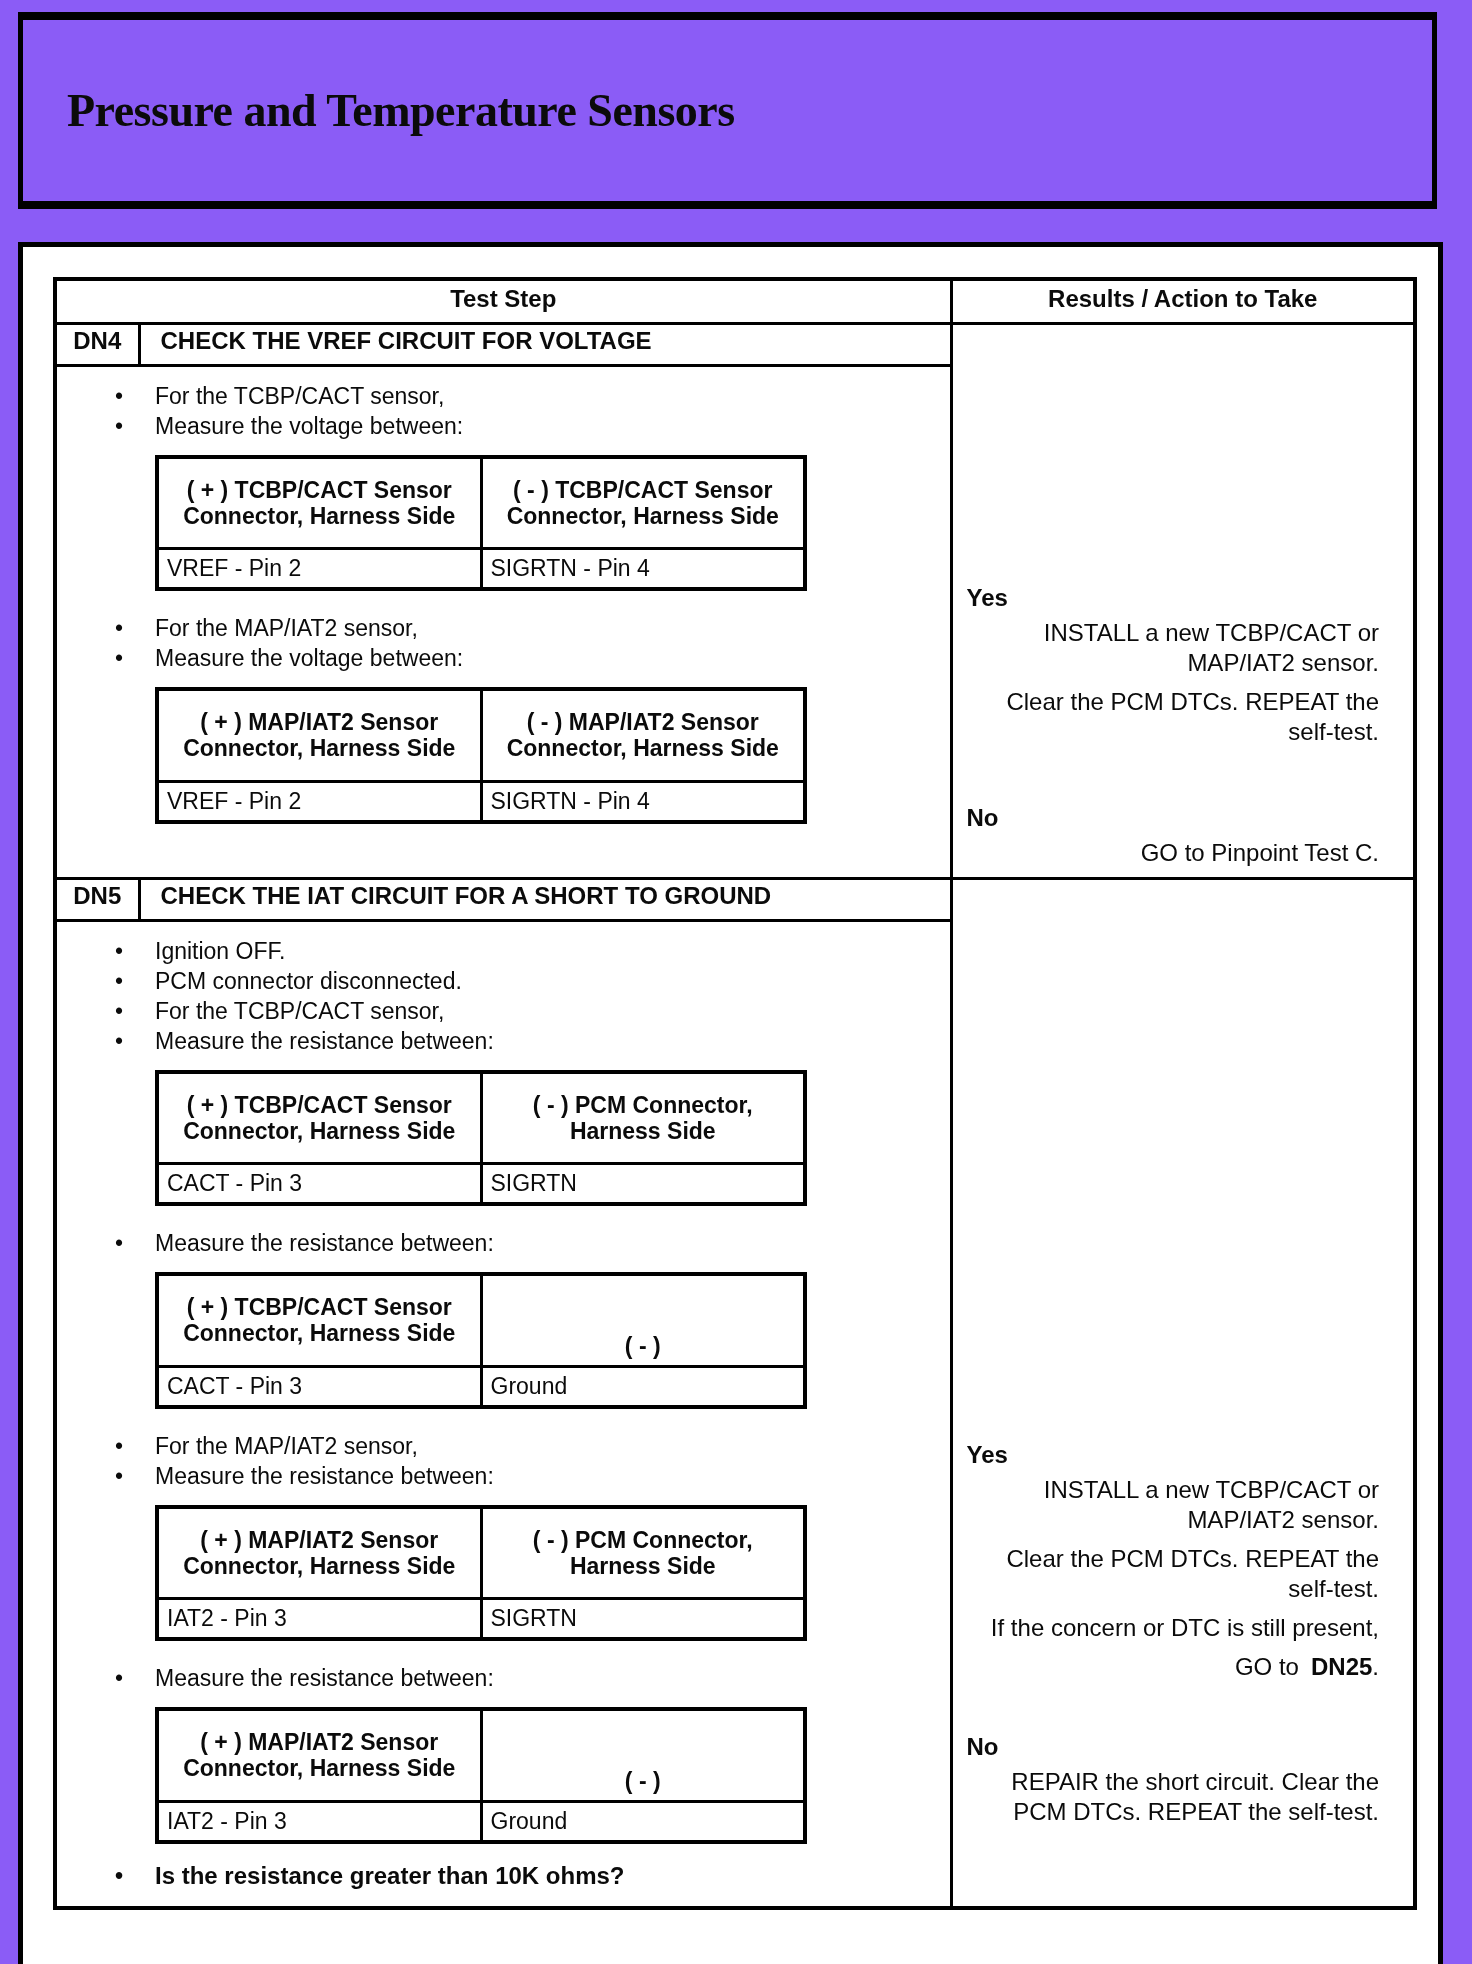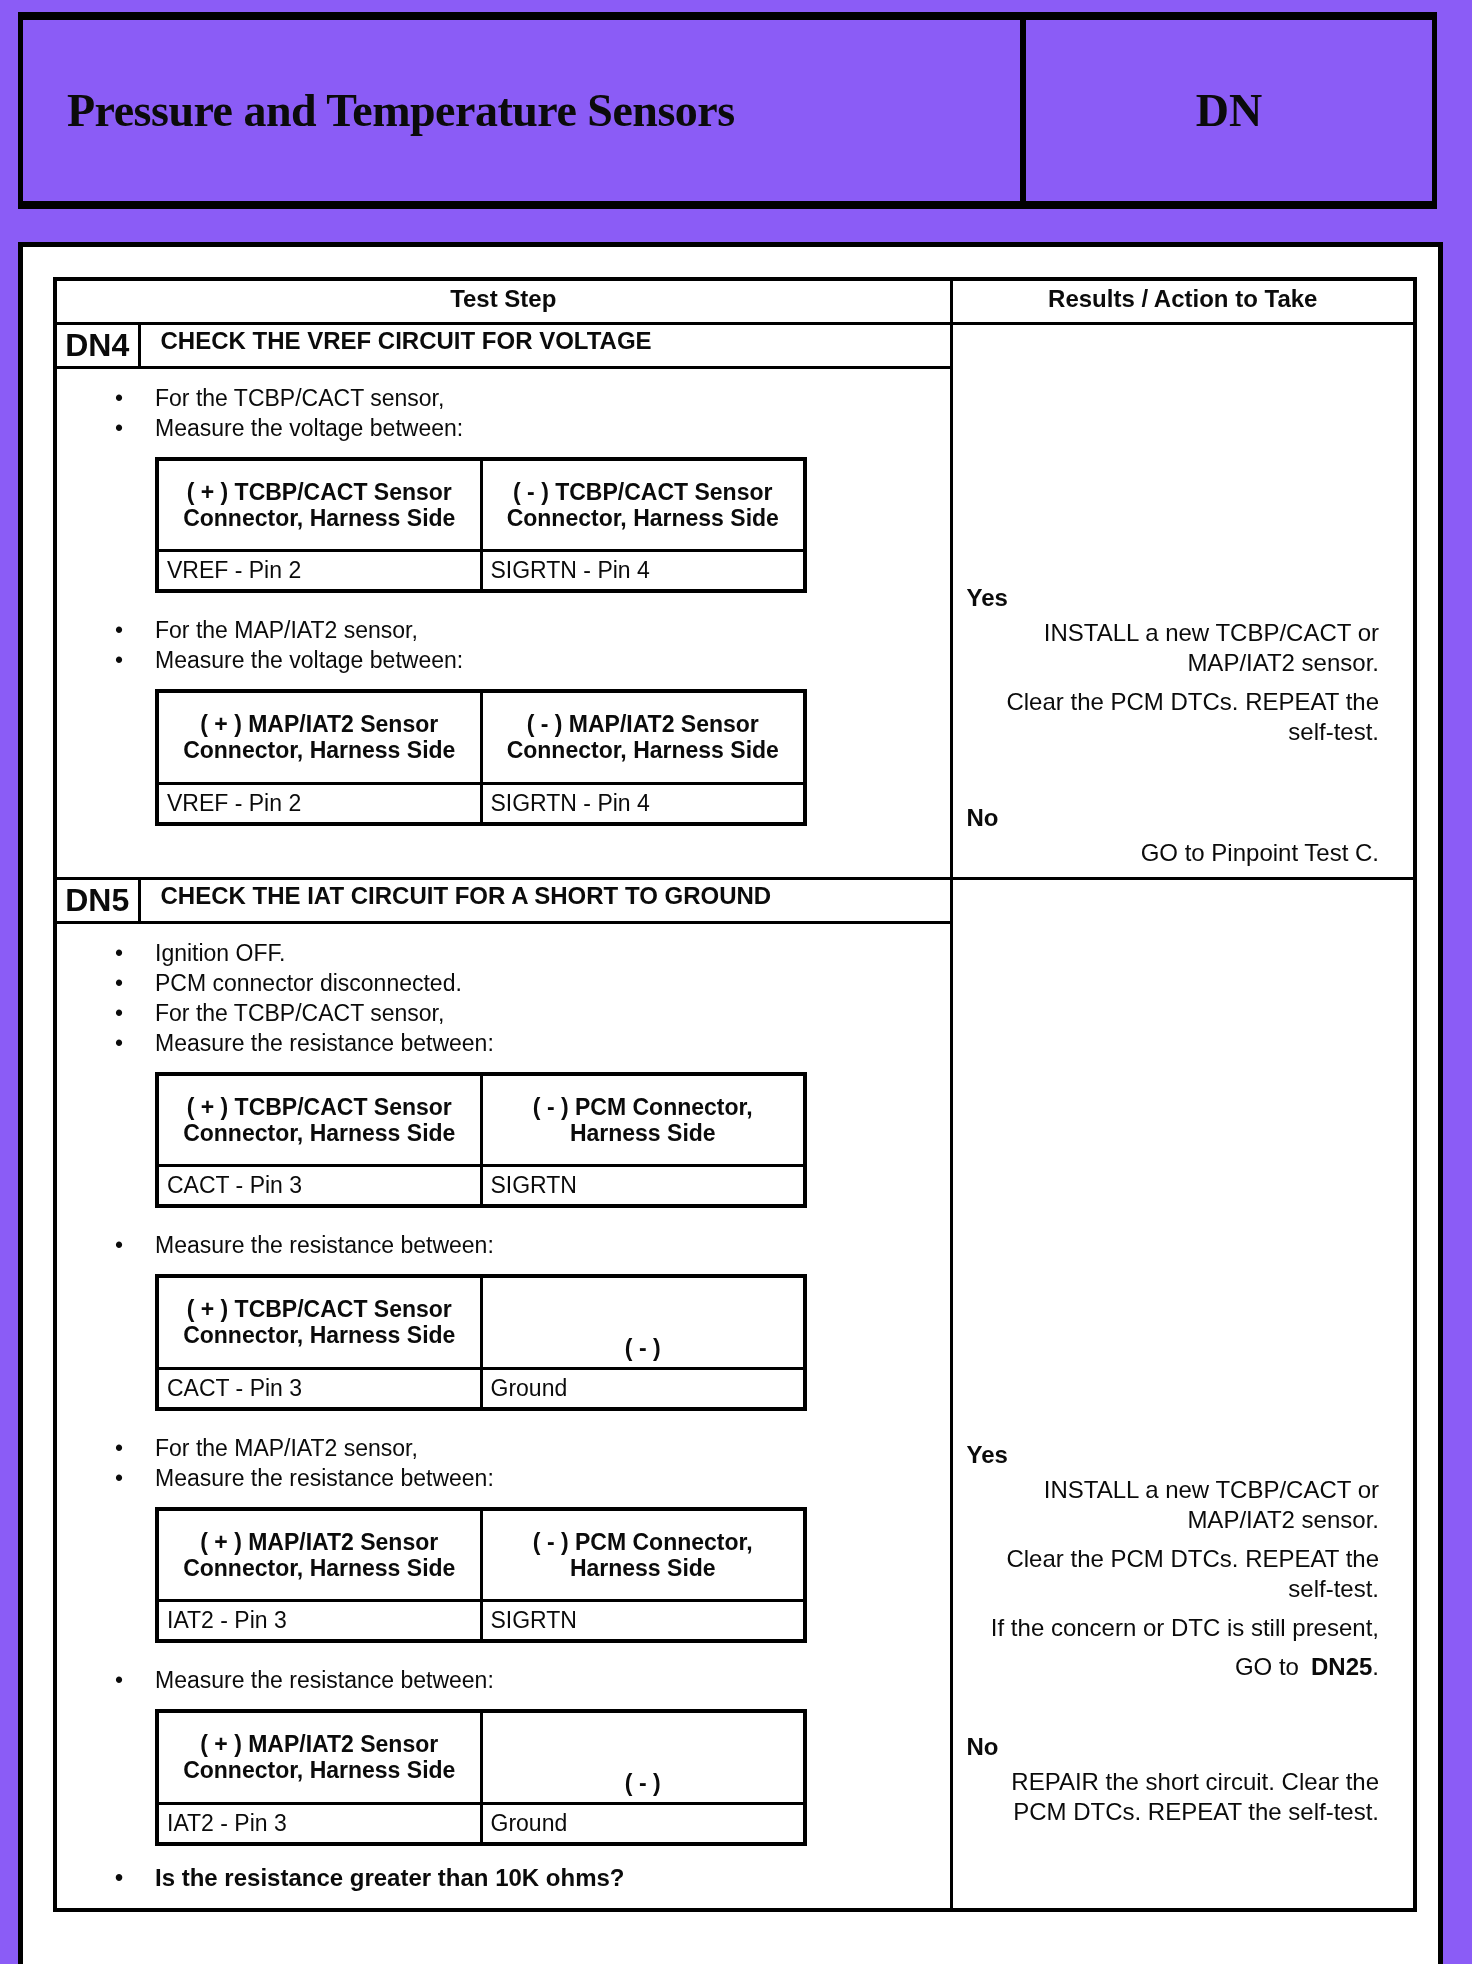--- a/index.html
+++ b/index.html
@@ -24,21 +24,21 @@
   .main-box{position:absolute;left:18px;top:242px;width:1425px;
             border:5px solid #000;box-sizing:border-box;
             padding:30px 26px 62px 30px;background:#fff;}
 
   
   table.main{border-collapse:collapse;width:1360px;table-layout:fixed;
              border:4px solid #000;}
   table.main th, table.main td{border:3px solid #000;vertical-align:top;box-sizing:border-box;}
   th.col-test, th.col-res{font-size:24px;font-weight:bold;text-align:center;
                           height:44px;vertical-align:middle;padding:4px 2px;}
-  td.dn-label{font-size:32px;font-weight:bold;text-align:center;vertical-align:middle;
+  td.dn-label{font-size:24px;font-weight:bold;text-align:center;vertical-align:middle;
               height:42px;padding:2px 0;}
   td.dn-title{font-size:24px;font-weight:bold;vertical-align:middle;padding:2px 0 2px 20px;}
   td.step-body{padding:14px 0 14px 0;}
   td.results-cell{vertical-align:top;padding:8px 34px 0 14px;margin-top:38px;}
 
   
   .bullet{position:relative;padding-left:98px;font-size:23px;line-height:30px;}
   .bullet::before{content:"\2022";position:absolute;left:58px;top:0;font-size:23px;}
   .bullet.q{font-weight:bold;font-size:24px;line-height:32px;margin-top:12px;}
   .gap-top{margin-top:22px;}
@@ -64,23 +64,20 @@
 </style>
 </head>
 <body>
 
 <div class="page">
 
   <div class="header-box">
     <div class="header-title-cell">
       <div class="page-title">Pressure and Temperature Sensors</div>
     </div>
-    <div class="header-code-cell">
-      <div class="page-code">DN</div>
-    </div>
   </div>
 
   <div class="main-box">
     <table class="main">
       <colgroup>
           <col style="width:84px">
           <col style="width:812px">
           <col style="width:464px">
         </colgroup>
 

